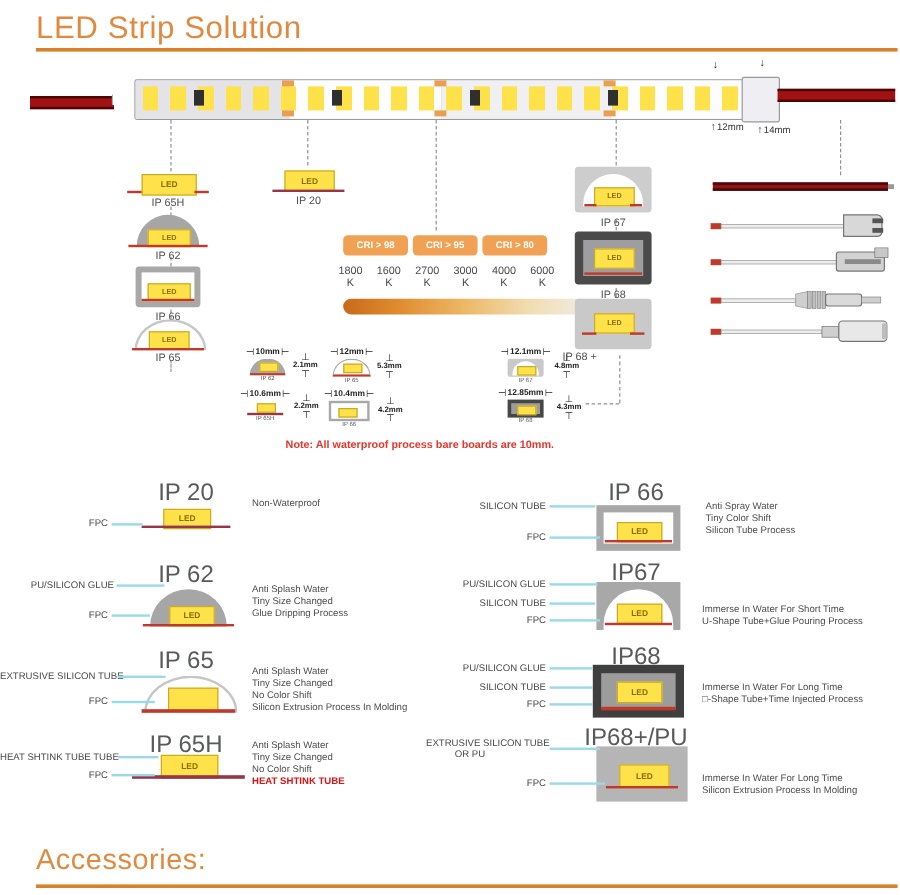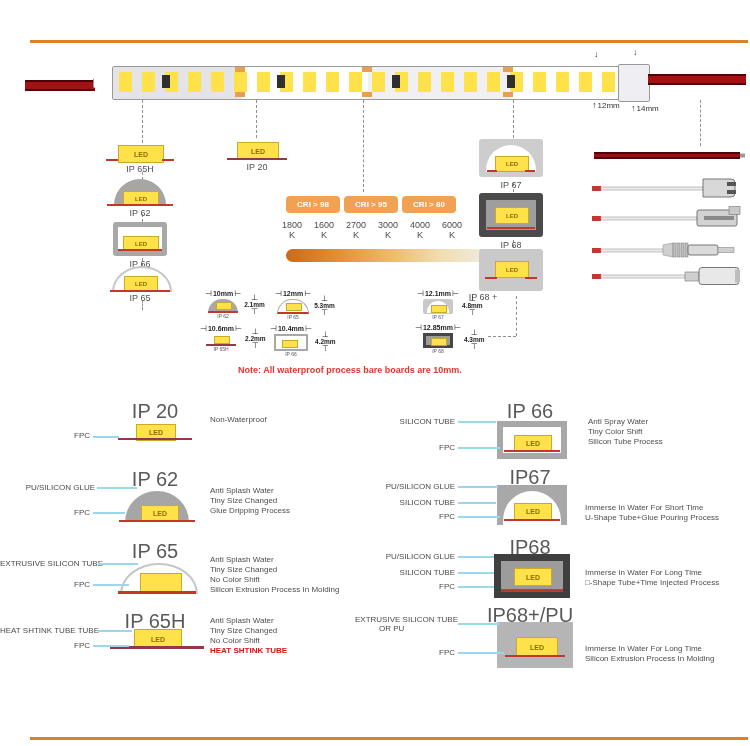--- a/index.html
+++ b/index.html
@@ -84,20 +84,21 @@
   .leadline{position:absolute;height:2px;background:#9ADAE8}
   .desc{position:absolute;font-size:8px;color:#4d4d4d;line-height:10px;white-space:nowrap}
   .desc-red{color:#E01010;font-weight:bold}
   .block{position:absolute;background:#B5B5B5}
 </style>
 </head>
 <body>
 
 <div class="page">
 
+  <div class="big-title" style="left:30px;top:8px">LED Strip Solution</div>
   <div class="rule" style="left:30px;top:40px;width:718px"></div>
 
   <div class="wire" style="left:25px;top:80px;width:70px"></div>
   <div class="wedge"></div>
   <div class="strip-body">
     <div class="seg" style="left:0;width:128px;background:#E4E4E8"></div>
     <div class="seg" style="left:128px;width:127px;background:#FDFDFD"></div>
     <div class="seg" style="left:255px;width:141px;background:#F0F0F3"></div>
     <div class="seg" style="left:396px;width:111px;background:#FDFDFD;border-right:none"></div>
   </div>
@@ -447,15 +448,16 @@
   <div class="lbl" style="left:355px;top:615px;width:100px">EXTRUSIVE SILICON TUBE</div>
   <div class="lbl" style="left:355px;top:624px;width:100px;text-align:left;padding-left:24px;box-sizing:border-box">OR PU</div>
   <div class="leadline" style="left:458px;top:623px;width:42px"></div>
   <div class="lbl" style="left:400px;top:648px;width:55px">FPC</div>
   <div class="leadline" style="left:458px;top:652px;width:46px"></div>
   <div class="desc" style="left:585px;top:644px">
     <div>Immerse In Water For Long Time</div>
     <div>Silicon Extrusion Process In Molding</div>
   </div>
 
+  <div class="big-title" style="left:30px;top:703px;font-size:24px">Accessories:</div>
   <div class="rule" style="left:30px;top:737px;width:718px"></div>
 
 </div>
 
 </body></html>

